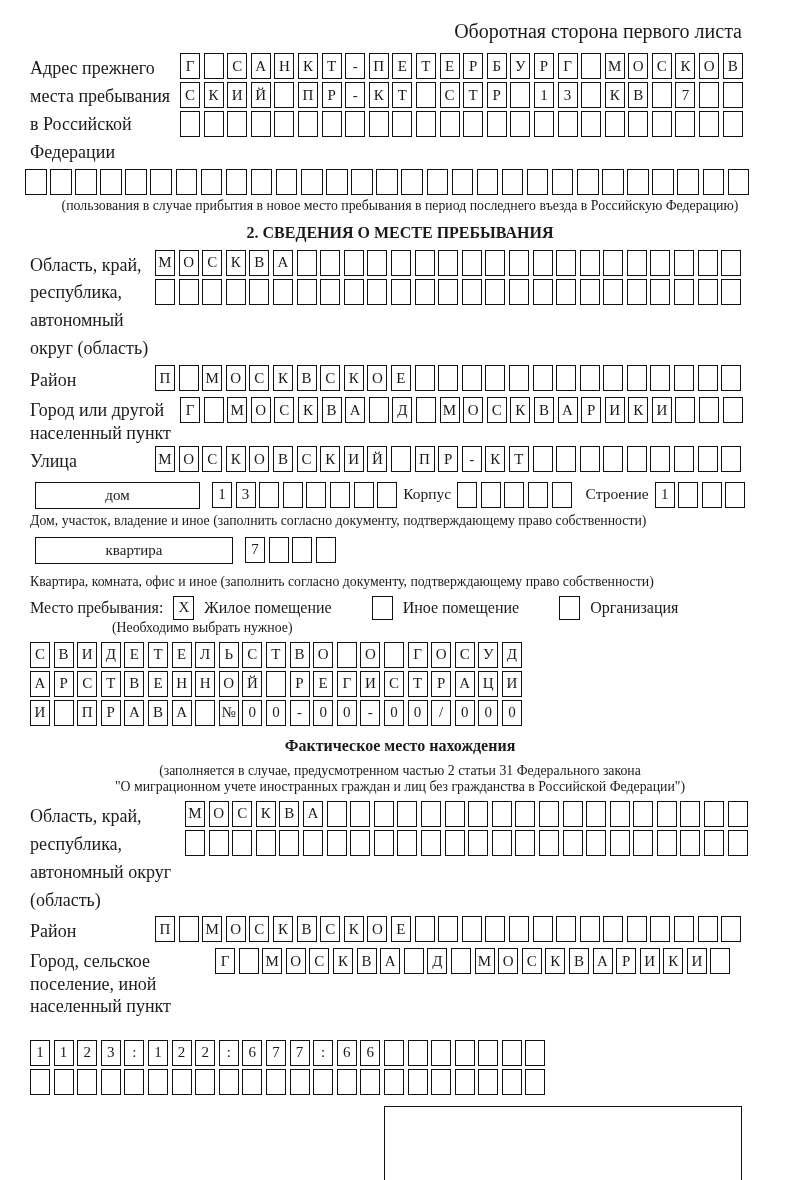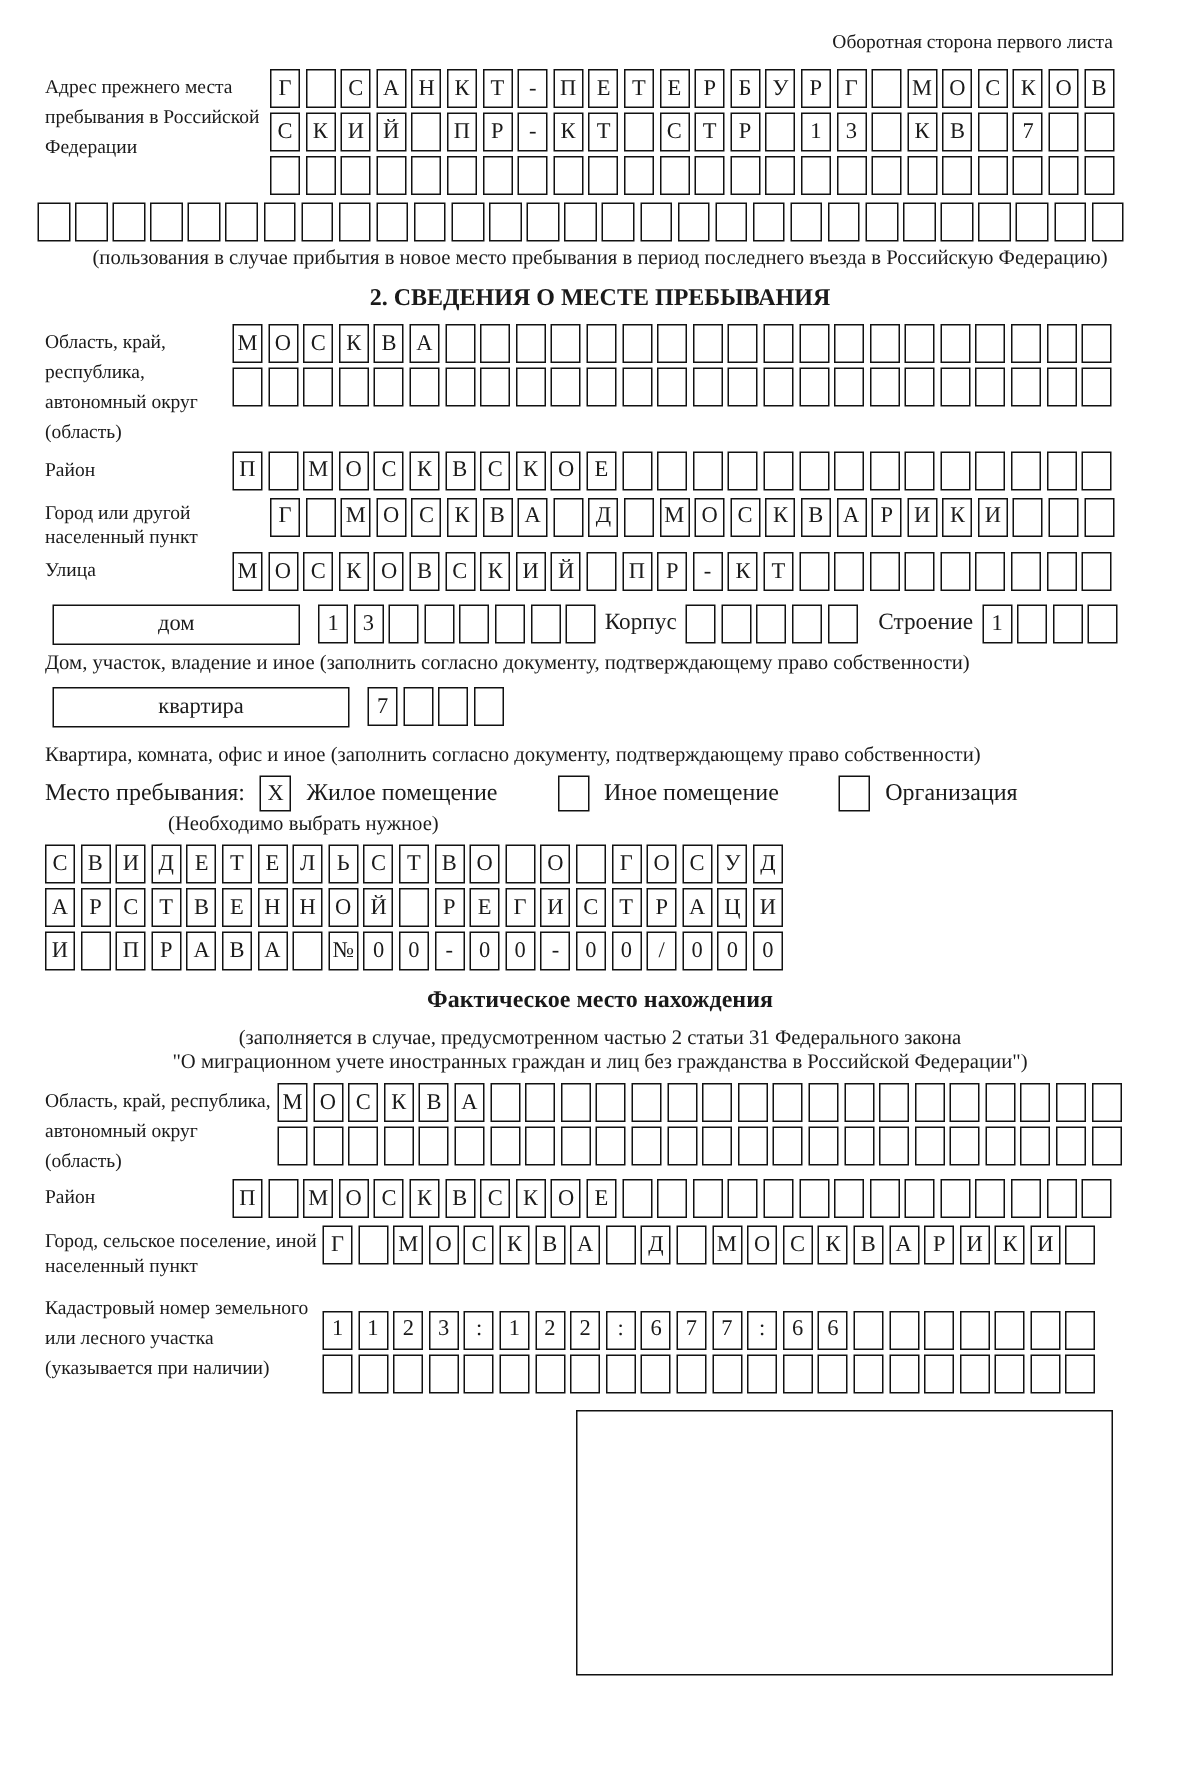--- a/index.html
+++ b/index.html
@@ -3,24 +3,24 @@
 <meta charset="utf-8">
 <style>
   * { margin:0; padding:0; box-sizing:border-box; }
   html,body { background:#fff; }
   body {
     width:800px; height:1180px; margin:0 auto;
     font-family:"Liberation Serif","DejaVu Serif",serif;
     color:#1a1a1a; font-size:15px; overflow:hidden;
     padding:20px 30px 0 30px;
   }
-  .hdr-note { text-align:right; font-size:13px; padding-right:28px;font-family:Liberation Serif, serif; }
+  .hdr-note { text-align:right; font-size:20px; padding-right:28px;font-family:Liberation Serif, serif; }
 
   .frow { display:flex; align-items:flex-start; }
-  .label-col { font-size:13px; line-height:1.55; padding-top:2px; flex:0 0 auto; }
+  .label-col { font-size:18px; line-height:1.55; padding-top:2px; flex:0 0 auto; }
 
   .cells { display:flex; gap:3.6px; flex-wrap:nowrap; margin-bottom:3px; }
   .cell {
     width:20px; height:26px; flex:0 0 auto;
     border:1.6px solid #111; background:#fff;
     display:flex; align-items:center; justify-content:center;
     font-size:15px; line-height:1;
   }
   .cells.wide .cell { width:21.5px; }
 
@@ -573,21 +573,20 @@
       <span class="cell">А</span>
       <span class="cell">Р</span>
       <span class="cell">И</span>
       <span class="cell">К</span>
       <span class="cell">И</span>
       <span class="cell"></span>
     </div>
 </div>
 
 <div class="frow mt4">
-  <div class="label-col" style="width:185px">Кадастровый номер земельного или лесного участка (указывается при наличии)</div>
   <div style="padding-top:14px">
     <div class="cells">
         <span class="cell">1</span>
         <span class="cell">1</span>
         <span class="cell">2</span>
         <span class="cell">3</span>
         <span class="cell">:</span>
         <span class="cell">1</span>
         <span class="cell">2</span>
         <span class="cell">2</span>

